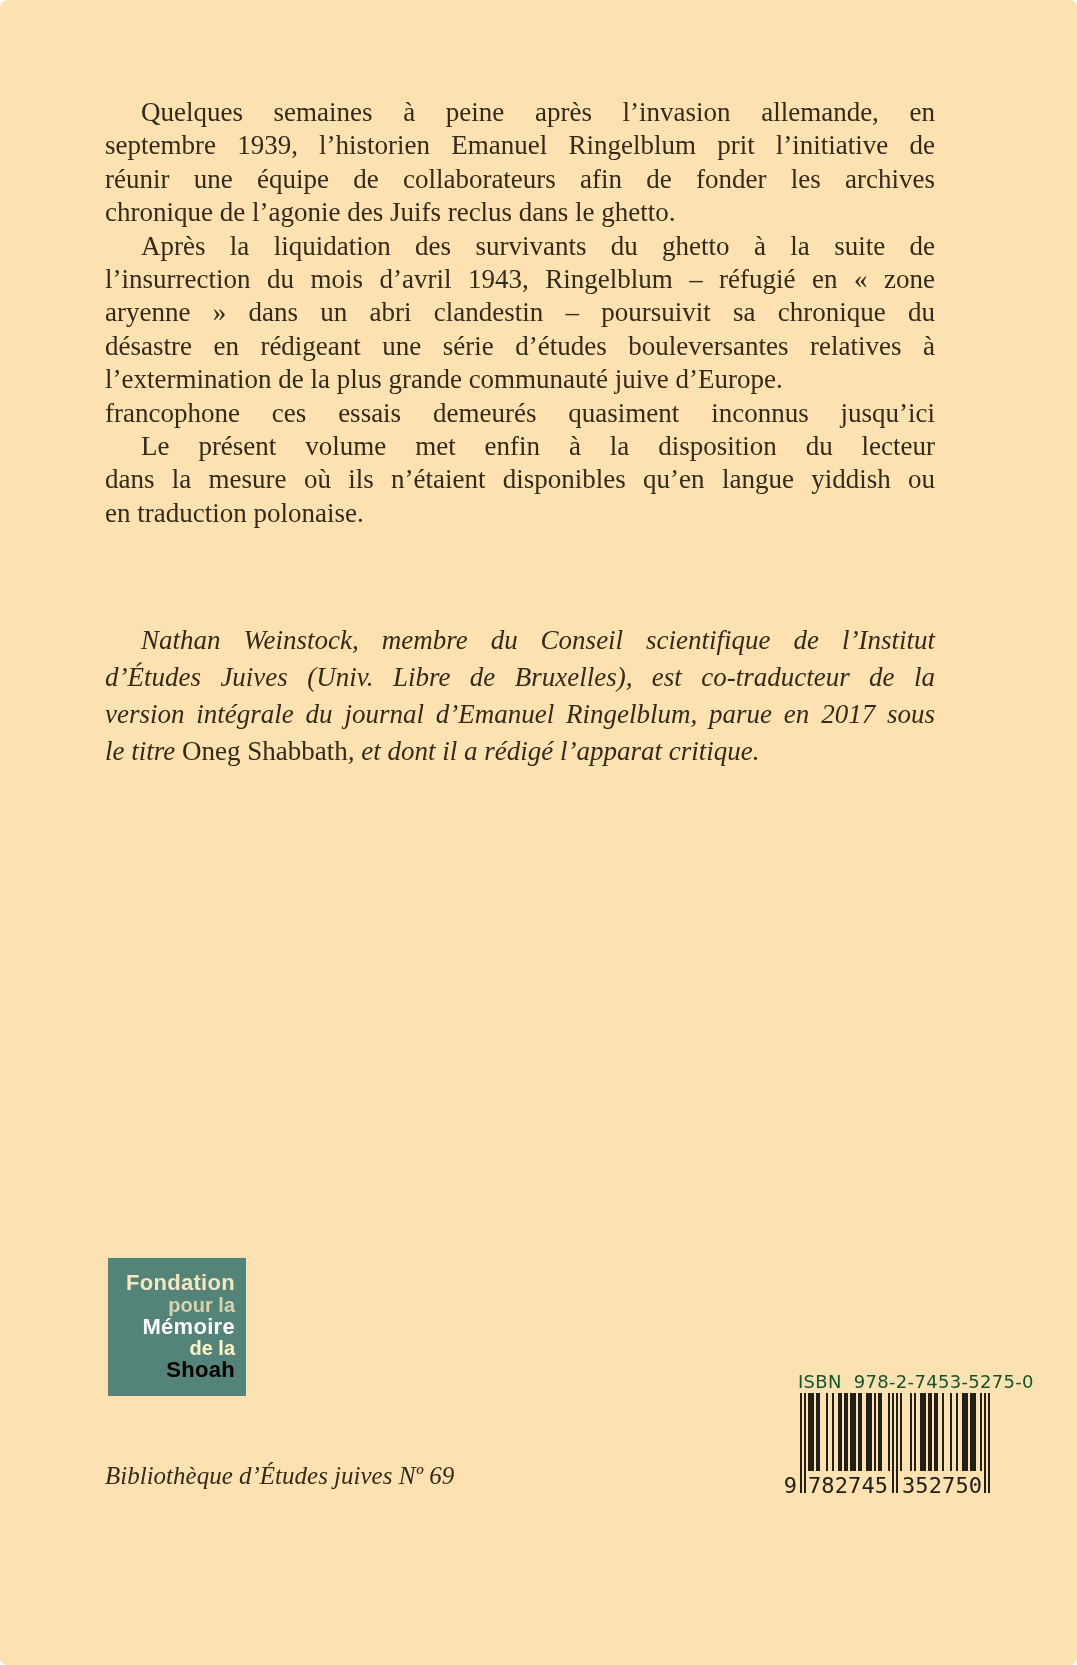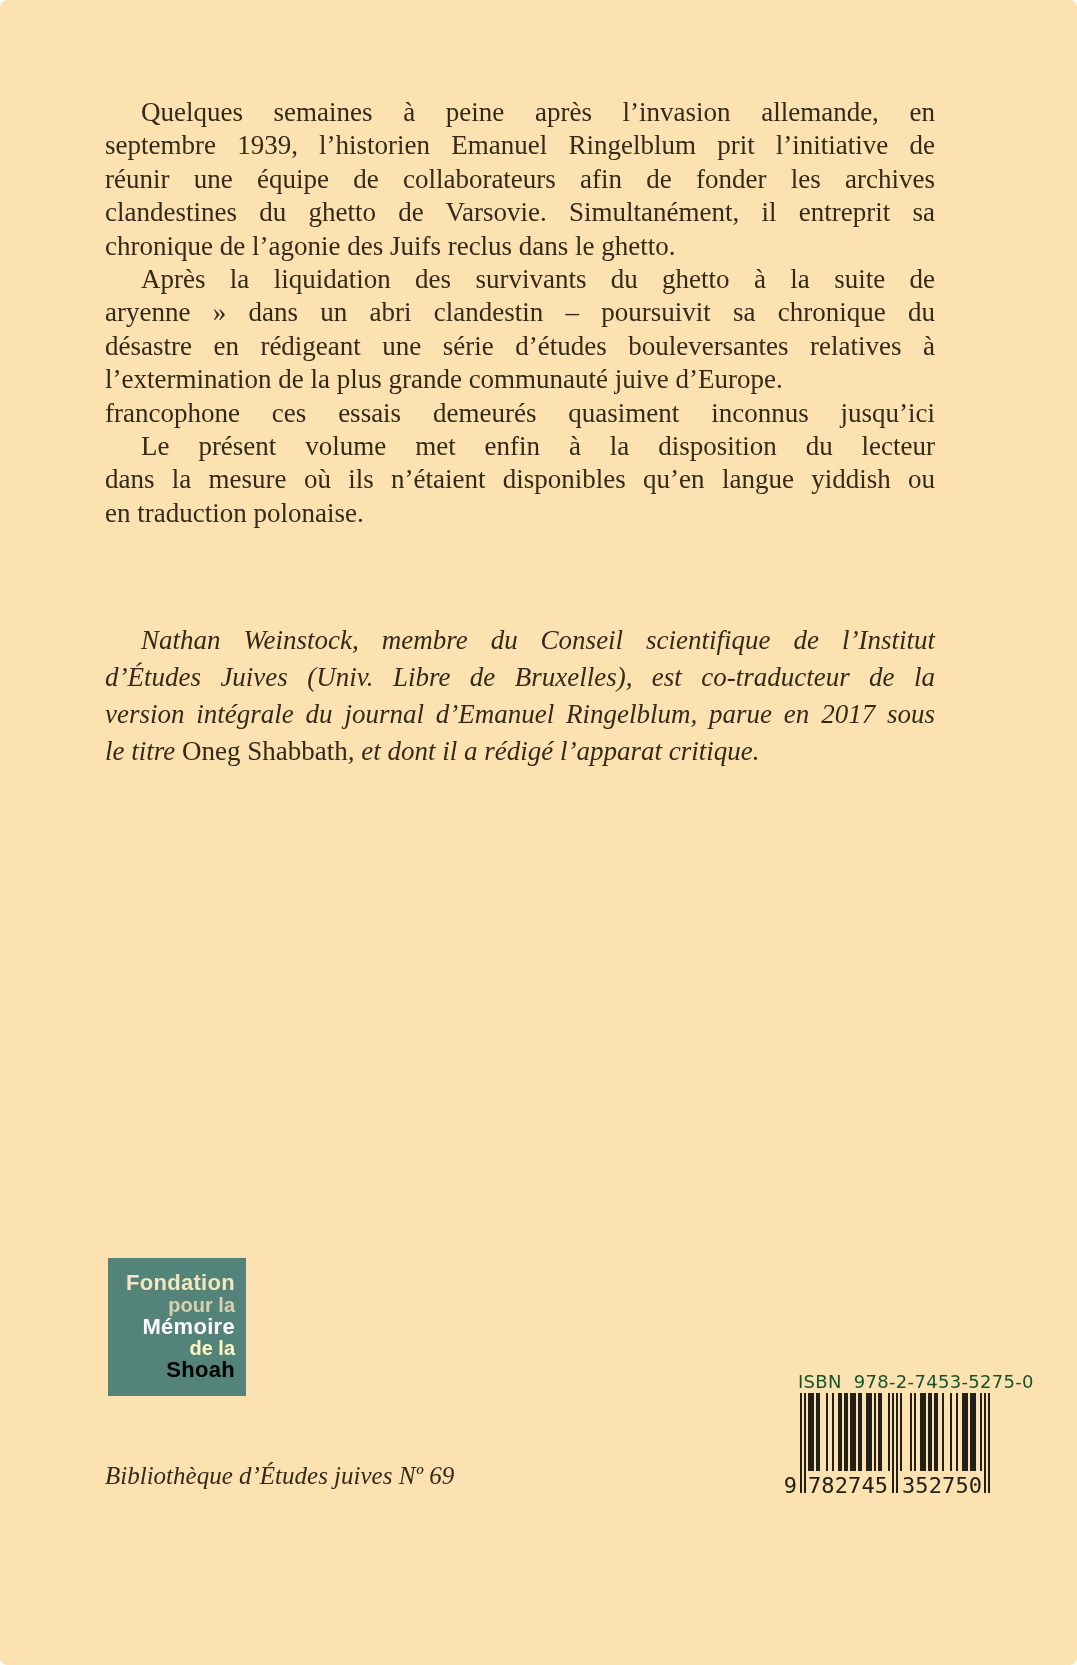--- a/index.html
+++ b/index.html
@@ -48,25 +48,25 @@
 </head>
 <body>
 
 <div class="page" style="background: rgb(253, 226, 177); color: rgb(53, 41, 26); border-radius: 7px;">
 
   <div class="synopsis">
       <div>
         <div class="line first just">Quelques semaines à peine après l’invasion allemande, en</div>
         <div class="line just">septembre 1939, l’historien Emanuel Ringelblum prit l’initiative de</div>
         <div class="line just">réunir une équipe de collaborateurs afin de fonder les archives</div>
-        <div class="line just">clandestines du ghetto de Varsovie. Simultanément, il entreprit sa</div>
         <div class="line">chronique de l’agonie des Juifs reclus dans le ghetto.</div>
       </div>
       <div>
         <div class="line first just">Après la liquidation des survivants du ghetto à la suite de</div>
+        <div class="line just">l’insurrection du mois d’avril 1943, Ringelblum – réfugié en «&nbsp;zone</div>
         <div class="line just">aryenne&nbsp;» dans un abri clandestin – poursuivit sa chronique du</div>
         <div class="line just">désastre en rédigeant une série d’études bouleversantes relatives à</div>
         <div class="line">l’extermination de la plus grande communauté juive d’Europe.</div>
       </div>
       <div>
         <div class="line just">francophone ces essais demeurés quasiment inconnus jusqu’ici</div>
         <div class="line first just">Le présent volume met enfin à la disposition du lecteur</div>
         <div class="line just">dans la mesure où ils n’étaient disponibles qu’en langue yiddish ou</div>
         <div class="line">en traduction polonaise.</div>
       </div>

